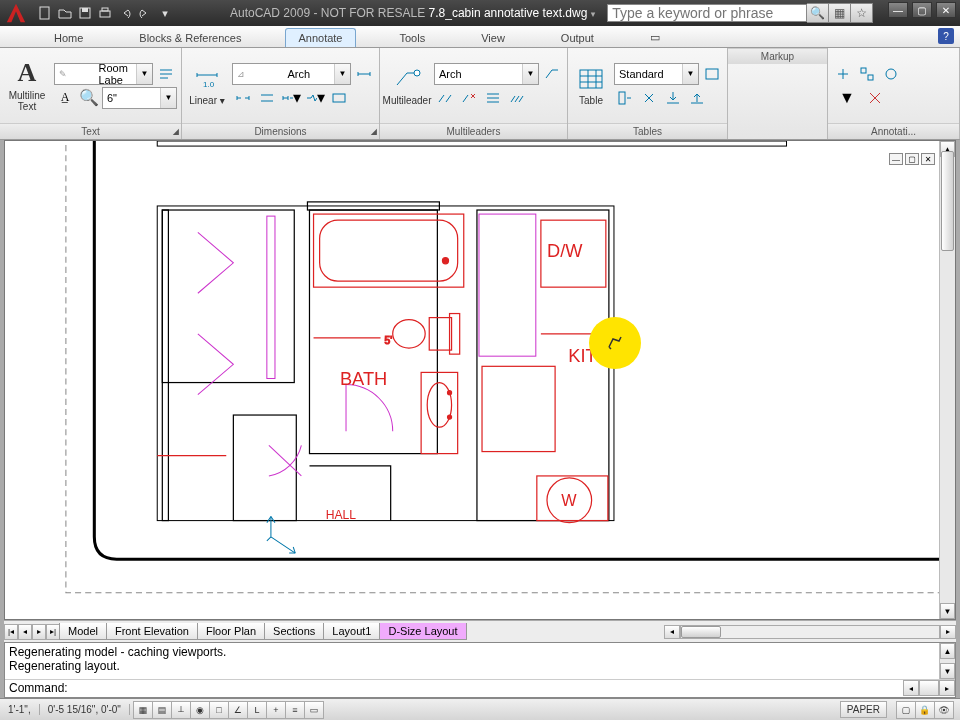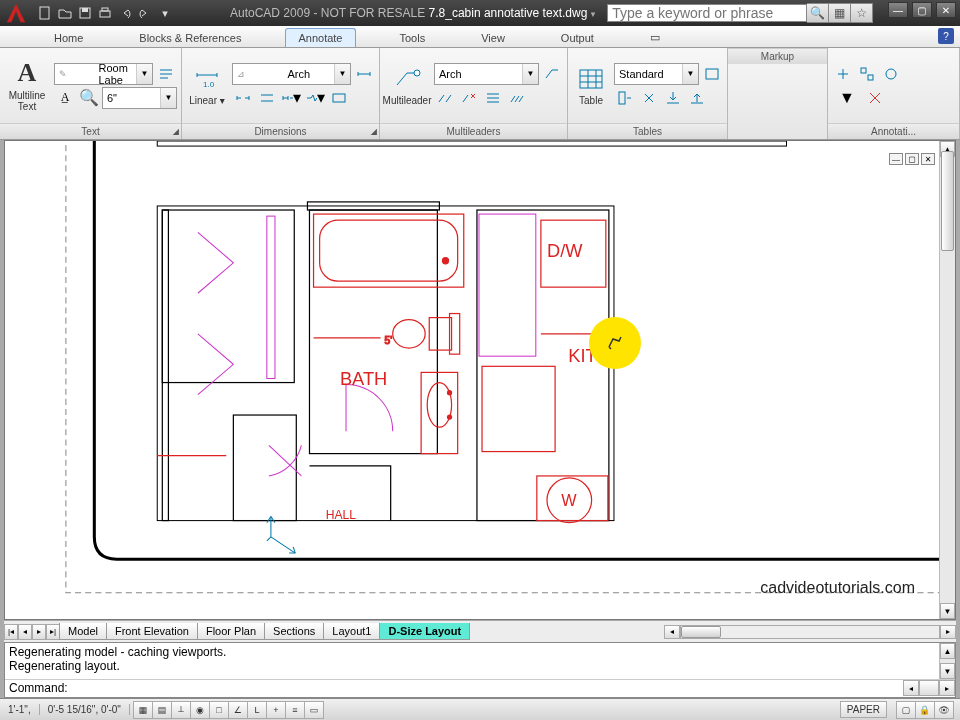--- a/index.html
+++ b/index.html
@@ -47,21 +47,21 @@
   .mini-win { position:absolute; right:20px; top:12px; display:flex; gap:2px; }
   .mini-win div { width:14px; height:12px; border:1px solid #888; background:#f4f4f4; font-size:8px; display:flex; align-items:center; justify-content:center; }
   
   .canvas { position:absolute; inset:0; }
   .watermark { position:absolute; right:40px; bottom:22px; font-size:16px; color:#222; }
   
   .layout-tabs { position:absolute; left:4px; right:4px; bottom:78px; height:22px; display:flex; align-items:center; background:#ededed; border-top:1px solid #aaa; font-size:11px; }
   .layout-tabs .nav { display:flex; }
   .layout-tabs .nav div { width:14px; height:16px; border:1px solid #aaa; background:linear-gradient(#fff,#ddd); font-size:8px; display:flex; align-items:center; justify-content:center; }
   .layout-tabs .ltab { padding:2px 8px; border:1px solid #9a9a9a; border-top:none; background:linear-gradient(#fff,#e5e5e5); margin-left:-1px; }
-  .layout-tabs .ltab.active { background:#5eead4; font-weight:bold; }
+  .layout-tabs .ltab.active { background:#f0abfc; font-weight:normal; }
   .layout-tabs .hscroll { margin-left:auto; display:flex; align-items:center; gap:0; }
   .layout-tabs .hscroll .track { width:260px; height:14px; border:1px solid #aaa; background:#eee; position:relative; }
   .layout-tabs .hscroll .thumb { position:absolute; left:0; top:0; bottom:0; width:40px; background:linear-gradient(#fff,#d1d1d1); border:1px solid #9a9a9a; border-radius:2px;}
   .layout-tabs .hscroll .ar { width:16px; height:14px; border:1px solid #aaa; background:linear-gradient(#fff,#ddd); font-size:8px; display:flex; align-items:center; justify-content:center; }
   
   .cmdline { position:absolute; left:4px; right:4px; bottom:22px; height:56px; background:#fff; border:1px solid #888; font-family:"Courier New",monospace; font-size:12px; padding:2px 4px; overflow:hidden; }
   .cmd-scroll { position:absolute; right:0; top:0; bottom:18px; width:16px; background:#e8e8e8; border-left:1px solid #bbb; }
   .cmd-scroll .ar { height:16px; background:linear-gradient(#fff,#ddd); border:1px solid #aaa; font-size:8px; display:flex; align-items:center; justify-content:center; }
   .cmd-scroll .ar.bot { position:absolute; bottom:0; left:0; right:0; }
   .cmd-input-row { position:absolute; left:0; right:0; bottom:0; height:18px; border-top:1px solid #ccc; display:flex; }
@@ -470,21 +470,20 @@
       <path d="M 0 -20 L -4 -14 M 0 -20 L 4 -14"></path>
       <path d="M 24 16 L 18 16 M 24 16 L 22 10"></path>
     </g>
   </svg>
 
   <div class="hl-cursor" style="left:584px; top:176px">
     <svg viewBox="0 0 16 16">
         <path d="M2 12 L6 4 L12 6 L14 2 M2 12l2 2" stroke="#333" fill="none" stroke-width="1.5"></path>
       </svg>
   </div>
-  <div class="watermark">cadvideotutorials.com</div>
   <div class="scroll-v">
     <div class="ar">▲</div>
     <div class="thumb"></div>
     <div class="ar bot">▼</div>
   </div>
 </div>
 
 <div class="layout-tabs">
   <div class="nav">
     <div>|◂</div>

